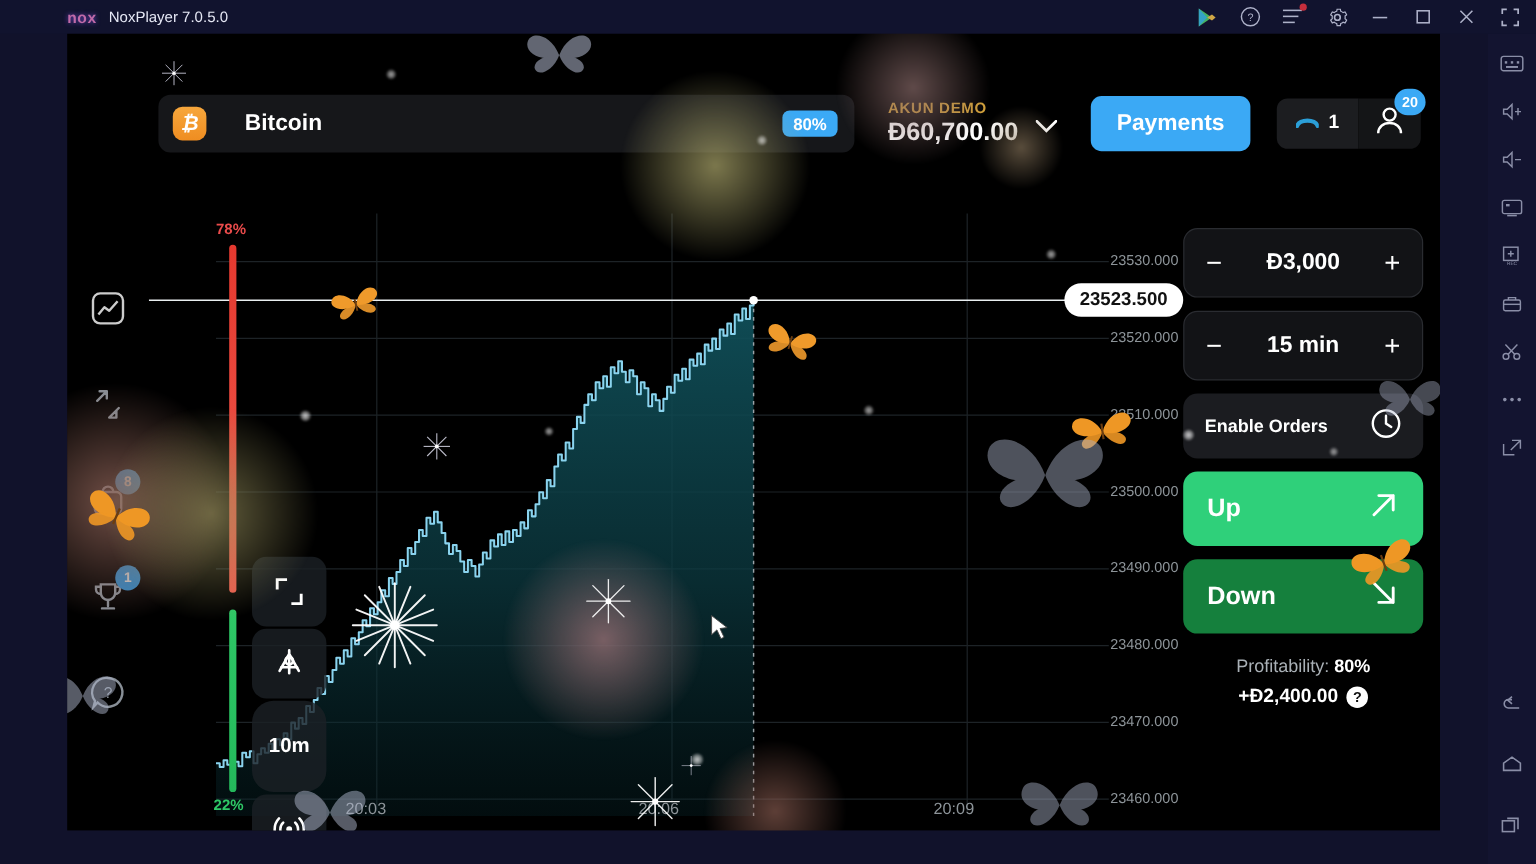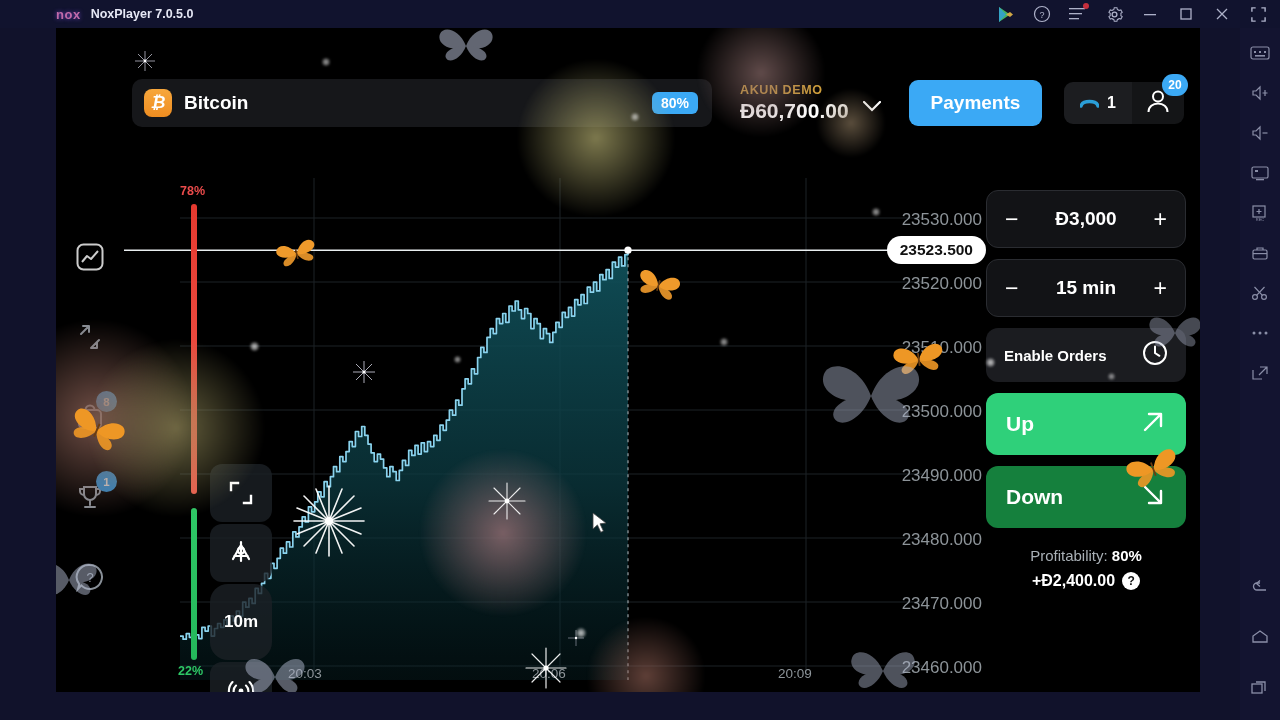--- a/index.html
+++ b/index.html
@@ -18,21 +18,21 @@
     background: #13143099; display: flex; align-items: center;
     z-index: 40;
   }
   #nox-logo {
     margin-left: 56px; font-size: 13px; font-weight: 700;
     letter-spacing: .5px; color: #c06aa8;
     text-shadow: 0 0 4px #6b46c1;
   }
   #nox-title {
     margin-left: 10px; font-size: 12.5px; color: #e6e8f5;
-    font-weight: 700;
+    font-weight: 400;
   }
   #nox-titlebar-right {
     margin-left: auto; display: flex; align-items: center;
     gap: 16px; padding-right: 12px;
   }
   .tb-ico {
     width: 20px; height: 20px; position: relative; cursor: pointer;
     opacity: .85; display: flex; align-items: center; justify-content: center;
   }
   .tb-ico svg { display: block; }
@@ -80,21 +80,21 @@
     margin-left: 76px; width: 580px; height: 48px; border-radius: 10px;
     background: #16171a; display: flex; align-items: center; position: relative;
   }
   #btc-icon {
     margin-left: 12px; width: 28px; height: 28px; border-radius: 8px;
     background: linear-gradient(180deg,#f7a73c,#ef8d21);
     display: flex; align-items: center; justify-content: center;
     color: #fff; font-weight: 700; font-size: 17px; font-style: italic;
   }
   #asset-name {
-    margin-left: 12px; color: #fff; font-size: 19px; font-weight: 700;
+    margin-left: 32px; color: #fff; font-size: 19px; font-weight: 700;
   }
   #payout-badge {
     position: absolute; right: 14px; background: #3ba9f5; color: #fff;
     font-size: 14px; font-weight: 700; padding: 3px 9px; border-radius: 6px;
   }
   #balance-block { margin-left: 28px; display: flex; align-items: center; }
   #balance-text-wrap { display: flex; flex-direction: column; }
   #account-type {
     color: #d2a13a; font-size: 12.5px; font-weight: 700; letter-spacing: .6px;
   }
@@ -173,21 +173,21 @@
     width: 62px; height: 58px; background: #1b2026cc; border-radius: 12px;
     display: flex; flex-direction: column; align-items: center; justify-content: center;
     cursor: pointer; color: #fff;
   }
   .tool-btn.tall { height: 76px; gap: 4px; border-radius: 18px; }
   #tf-label { font-size: 17px; font-weight: 700; color: #fff; }
 
   
   #y-axis { position: absolute; right: 0; top: 0; width: 110px; height: 520px; z-index: 12; }
   .y-tick {
-    position: absolute; right: 4px; color: #8d9499; font-size: 17px;
+    position: absolute; right: 4px; color: #8d9499; font-size: 12px;
     font-weight: 400; white-space: nowrap;
   }
   
   #x-axis { position: absolute; left: 0; bottom: -4px; width: 862px; height: 26px; z-index: 12; }
   .x-tick { position: absolute; color: #8d9499; font-size: 13.5px; }
 
   
   #price-tag {
     position: absolute; right: 0px; top: 216px; background: #fff;
     color: #111; font-size: 15.5px; font-weight: 700;

